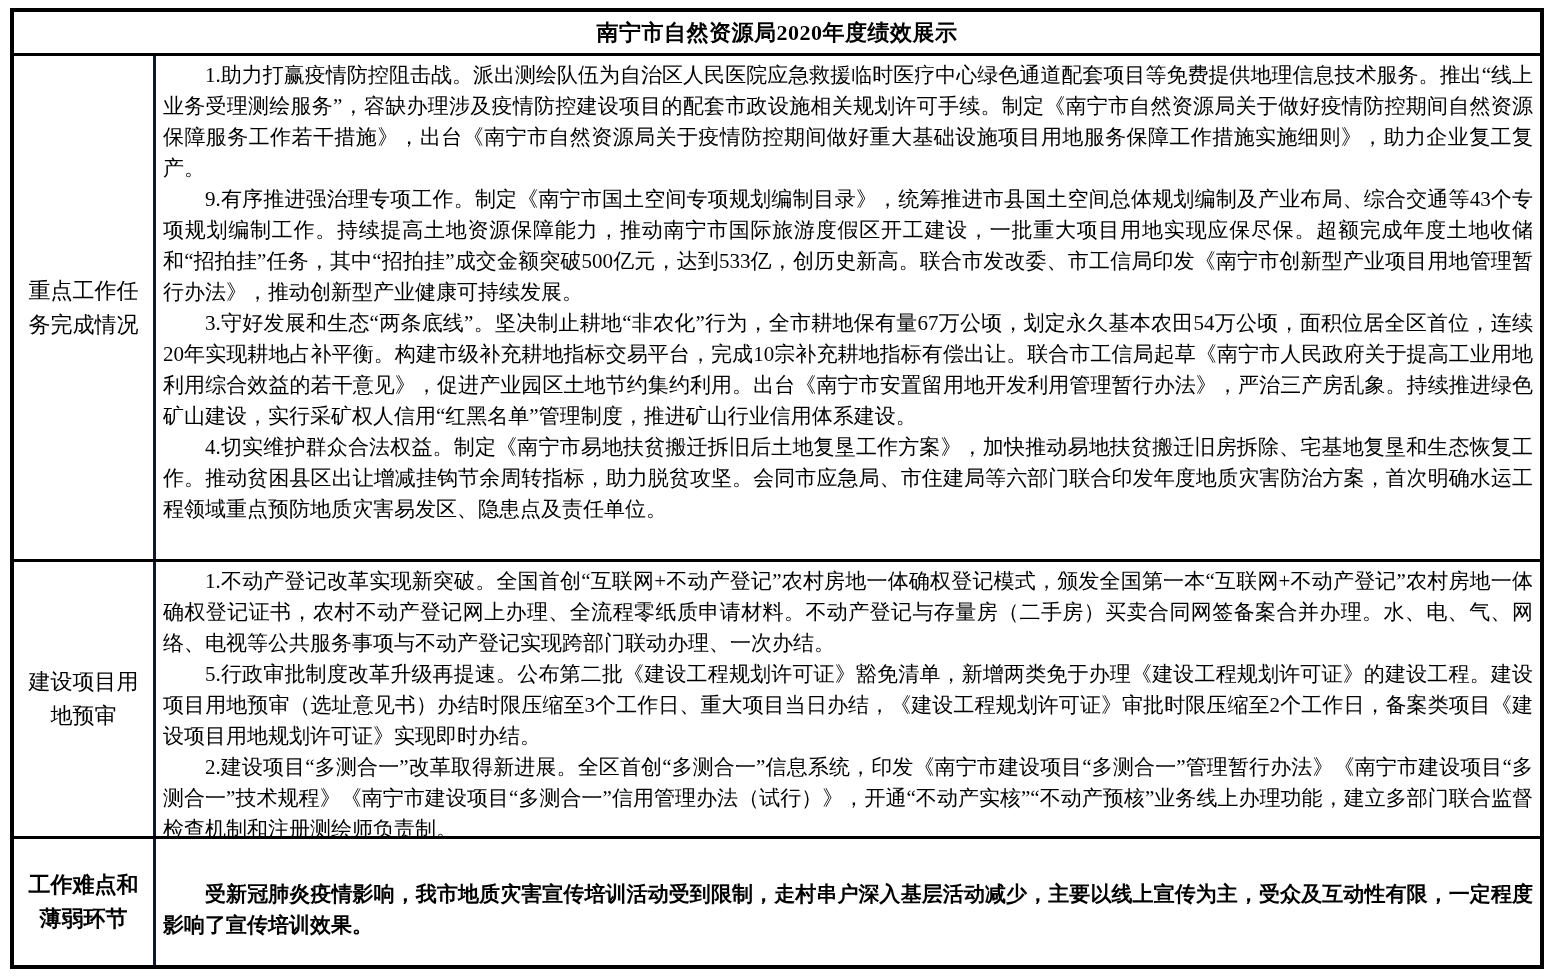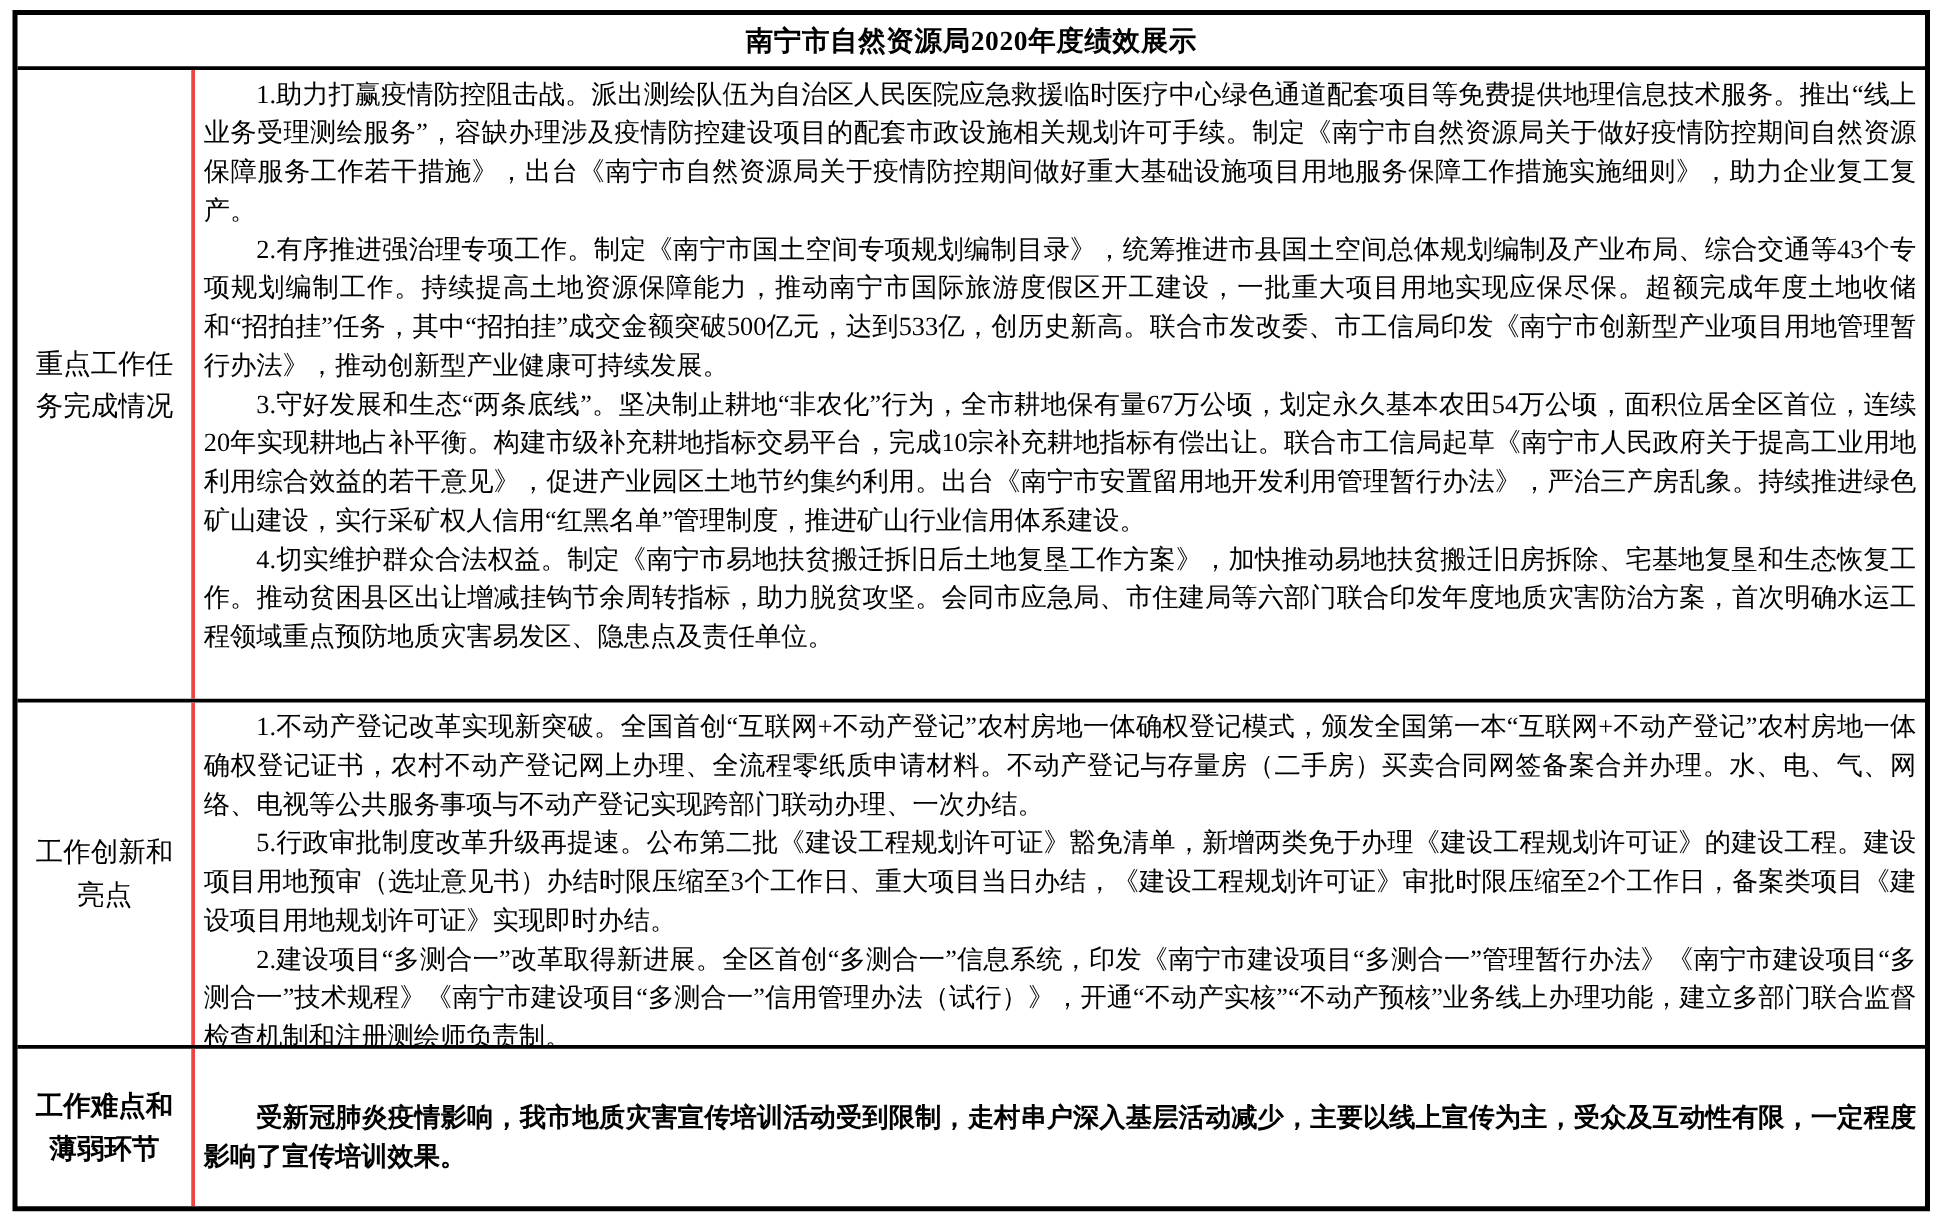--- a/index.html
+++ b/index.html
@@ -25,21 +25,21 @@
     font-weight: bold; font-size: 22px; letter-spacing: 0.5px;
   }
   .row { display: flex; box-sizing: border-box; overflow: hidden; }
   .row + .row { border-top: 3px solid #000; }
   .row-1 { height: 503px; flex: 0 0 503px; }
   .row-2 { height: 277px; flex: 0 0 277px; }
   .row-3 { flex: 1 1 auto; font-weight: bold; }
   .cell { box-sizing: border-box; overflow: hidden; }
   .label-cell {
     flex: 0 0 142px; width: 142px;
-    border-right: 3px solid #ef4444;
+    border-right: 3px solid #0f172a;
     display: flex; align-items: center; justify-content: center;
     font-size: 22px; line-height: 34px; text-align: center;
   }
   .label-text { display: block; width: 114px; }
   .content-cell {
     flex: 1 1 auto;
     padding: 4px 7px 4px 7px;
     font-size: 21px; line-height: 31px;
     text-align: justify;
   }
@@ -55,29 +55,29 @@
   <div class="tbl">
 
     <div class="title-row">南宁市自然资源局2020年度绩效展示</div>
 
     <div class="row row-1">
       <div class="cell label-cell">
         <span class="label-text">重点工作任务完成情况</span>
       </div>
       <div class="cell content-cell">
         <p class="para"><span class="lead">1.助力打赢疫情防控阻击战。</span><span>派出测绘队伍为自治区人民医院应急救援临时医疗中心绿色通道配套项目等免费提供地理信息技术服务。推出“线上业务受理测绘服务”，容缺办理涉及疫情防控建设项目的配套市政设施相关规划许可手续。制定《南宁市自然资源局关于做好疫情防控期间自然资源保障服务工作若干措施》，出台《南宁市自然资源局关于疫情防控期间做好重大基础设施项目用地服务保障工作措施实施细则》，助力企业复工复产。</span></p>
-        <p class="para"><span class="lead">2.有序推进强治理专项工作。</span><span>制定《南宁市国土空间专项规划编制目录》，统筹推进市县国土空间总体规划编制及产业布局、综合交通等43个专项规划编制工作。持续提高土地资源保障能力，推动南宁市国际旅游度假区开工建设，一批重大项目用地实现应保尽保。超额完成年度土地收储和“招拍挂”任务，其中“招拍挂”成交金额突破500亿元，达到533亿，创历史新高。联合市发改委、市工信局印发《南宁市创新型产业项目用地管理暂行办法》，推动创新型产业健康可持续发展。</span></p>
+        <p class="para"><span class="lead">9.有序推进强治理专项工作。</span><span>制定《南宁市国土空间专项规划编制目录》，统筹推进市县国土空间总体规划编制及产业布局、综合交通等43个专项规划编制工作。持续提高土地资源保障能力，推动南宁市国际旅游度假区开工建设，一批重大项目用地实现应保尽保。超额完成年度土地收储和“招拍挂”任务，其中“招拍挂”成交金额突破500亿元，达到533亿，创历史新高。联合市发改委、市工信局印发《南宁市创新型产业项目用地管理暂行办法》，推动创新型产业健康可持续发展。</span></p>
         <p class="para"><span class="lead">3.守好发展和生态“两条底线”。</span><span>坚决制止耕地“非农化”行为，全市耕地保有量67万公顷，划定永久基本农田54万公顷，面积位居全区首位，连续20年实现耕地占补平衡。构建市级补充耕地指标交易平台，完成10宗补充耕地指标有偿出让。联合市工信局起草《南宁市人民政府关于提高工业用地利用综合效益的若干意见》，促进产业园区土地节约集约利用。出台《南宁市安置留用地开发利用管理暂行办法》，严治三产房乱象。持续推进绿色矿山建设，实行采矿权人信用“红黑名单”管理制度，推进矿山行业信用体系建设。</span></p>
         <p class="para"><span class="lead">4.切实维护群众合法权益。</span><span>制定《南宁市易地扶贫搬迁拆旧后土地复垦工作方案》，加快推动易地扶贫搬迁旧房拆除、宅基地复垦和生态恢复工作。推动贫困县区出让增减挂钩节余周转指标，助力脱贫攻坚。会同市应急局、市住建局等六部门联合印发年度地质灾害防治方案，首次明确水运工程领域重点预防地质灾害易发区、隐患点及责任单位。</span></p>
       </div>
     </div>
 
     <div class="row row-2">
       <div class="cell label-cell">
-        <span class="label-text">工作创新和亮点</span>
+        <span class="label-text">建设项目用地预审</span>
       </div>
       <div class="cell content-cell">
         <p class="para"><span class="lead">1.不动产登记改革实现新突破。</span><span>全国首创“互联网+不动产登记”农村房地一体确权登记模式，颁发全国第一本“互联网+不动产登记”农村房地一体确权登记证书，农村不动产登记网上办理、全流程零纸质申请材料。不动产登记与存量房（二手房）买卖合同网签备案合并办理。水、电、气、网络、电视等公共服务事项与不动产登记实现跨部门联动办理、一次办结。</span></p>
         <p class="para"><span class="lead">5.行政审批制度改革升级再提速。</span><span>公布第二批《建设工程规划许可证》豁免清单，新增两类免于办理《建设工程规划许可证》的建设工程。建设项目用地预审（选址意见书）办结时限压缩至3个工作日、重大项目当日办结，《建设工程规划许可证》审批时限压缩至2个工作日，备案类项目《建设项目用地规划许可证》实现即时办结。</span></p>
         <p class="para"><span class="lead">2.建设项目“多测合一”改革取得新进展。</span><span>全区首创“多测合一”信息系统，印发《南宁市建设项目“多测合一”管理暂行办法》《南宁市建设项目“多测合一”技术规程》《南宁市建设项目“多测合一”信用管理办法（试行）》，开通“不动产实核”“不动产预核”业务线上办理功能，建立多部门联合监督检查机制和注册测绘师负责制。</span></p>
       </div>
     </div>
 
     <div class="row row-3">
       <div class="cell label-cell">

